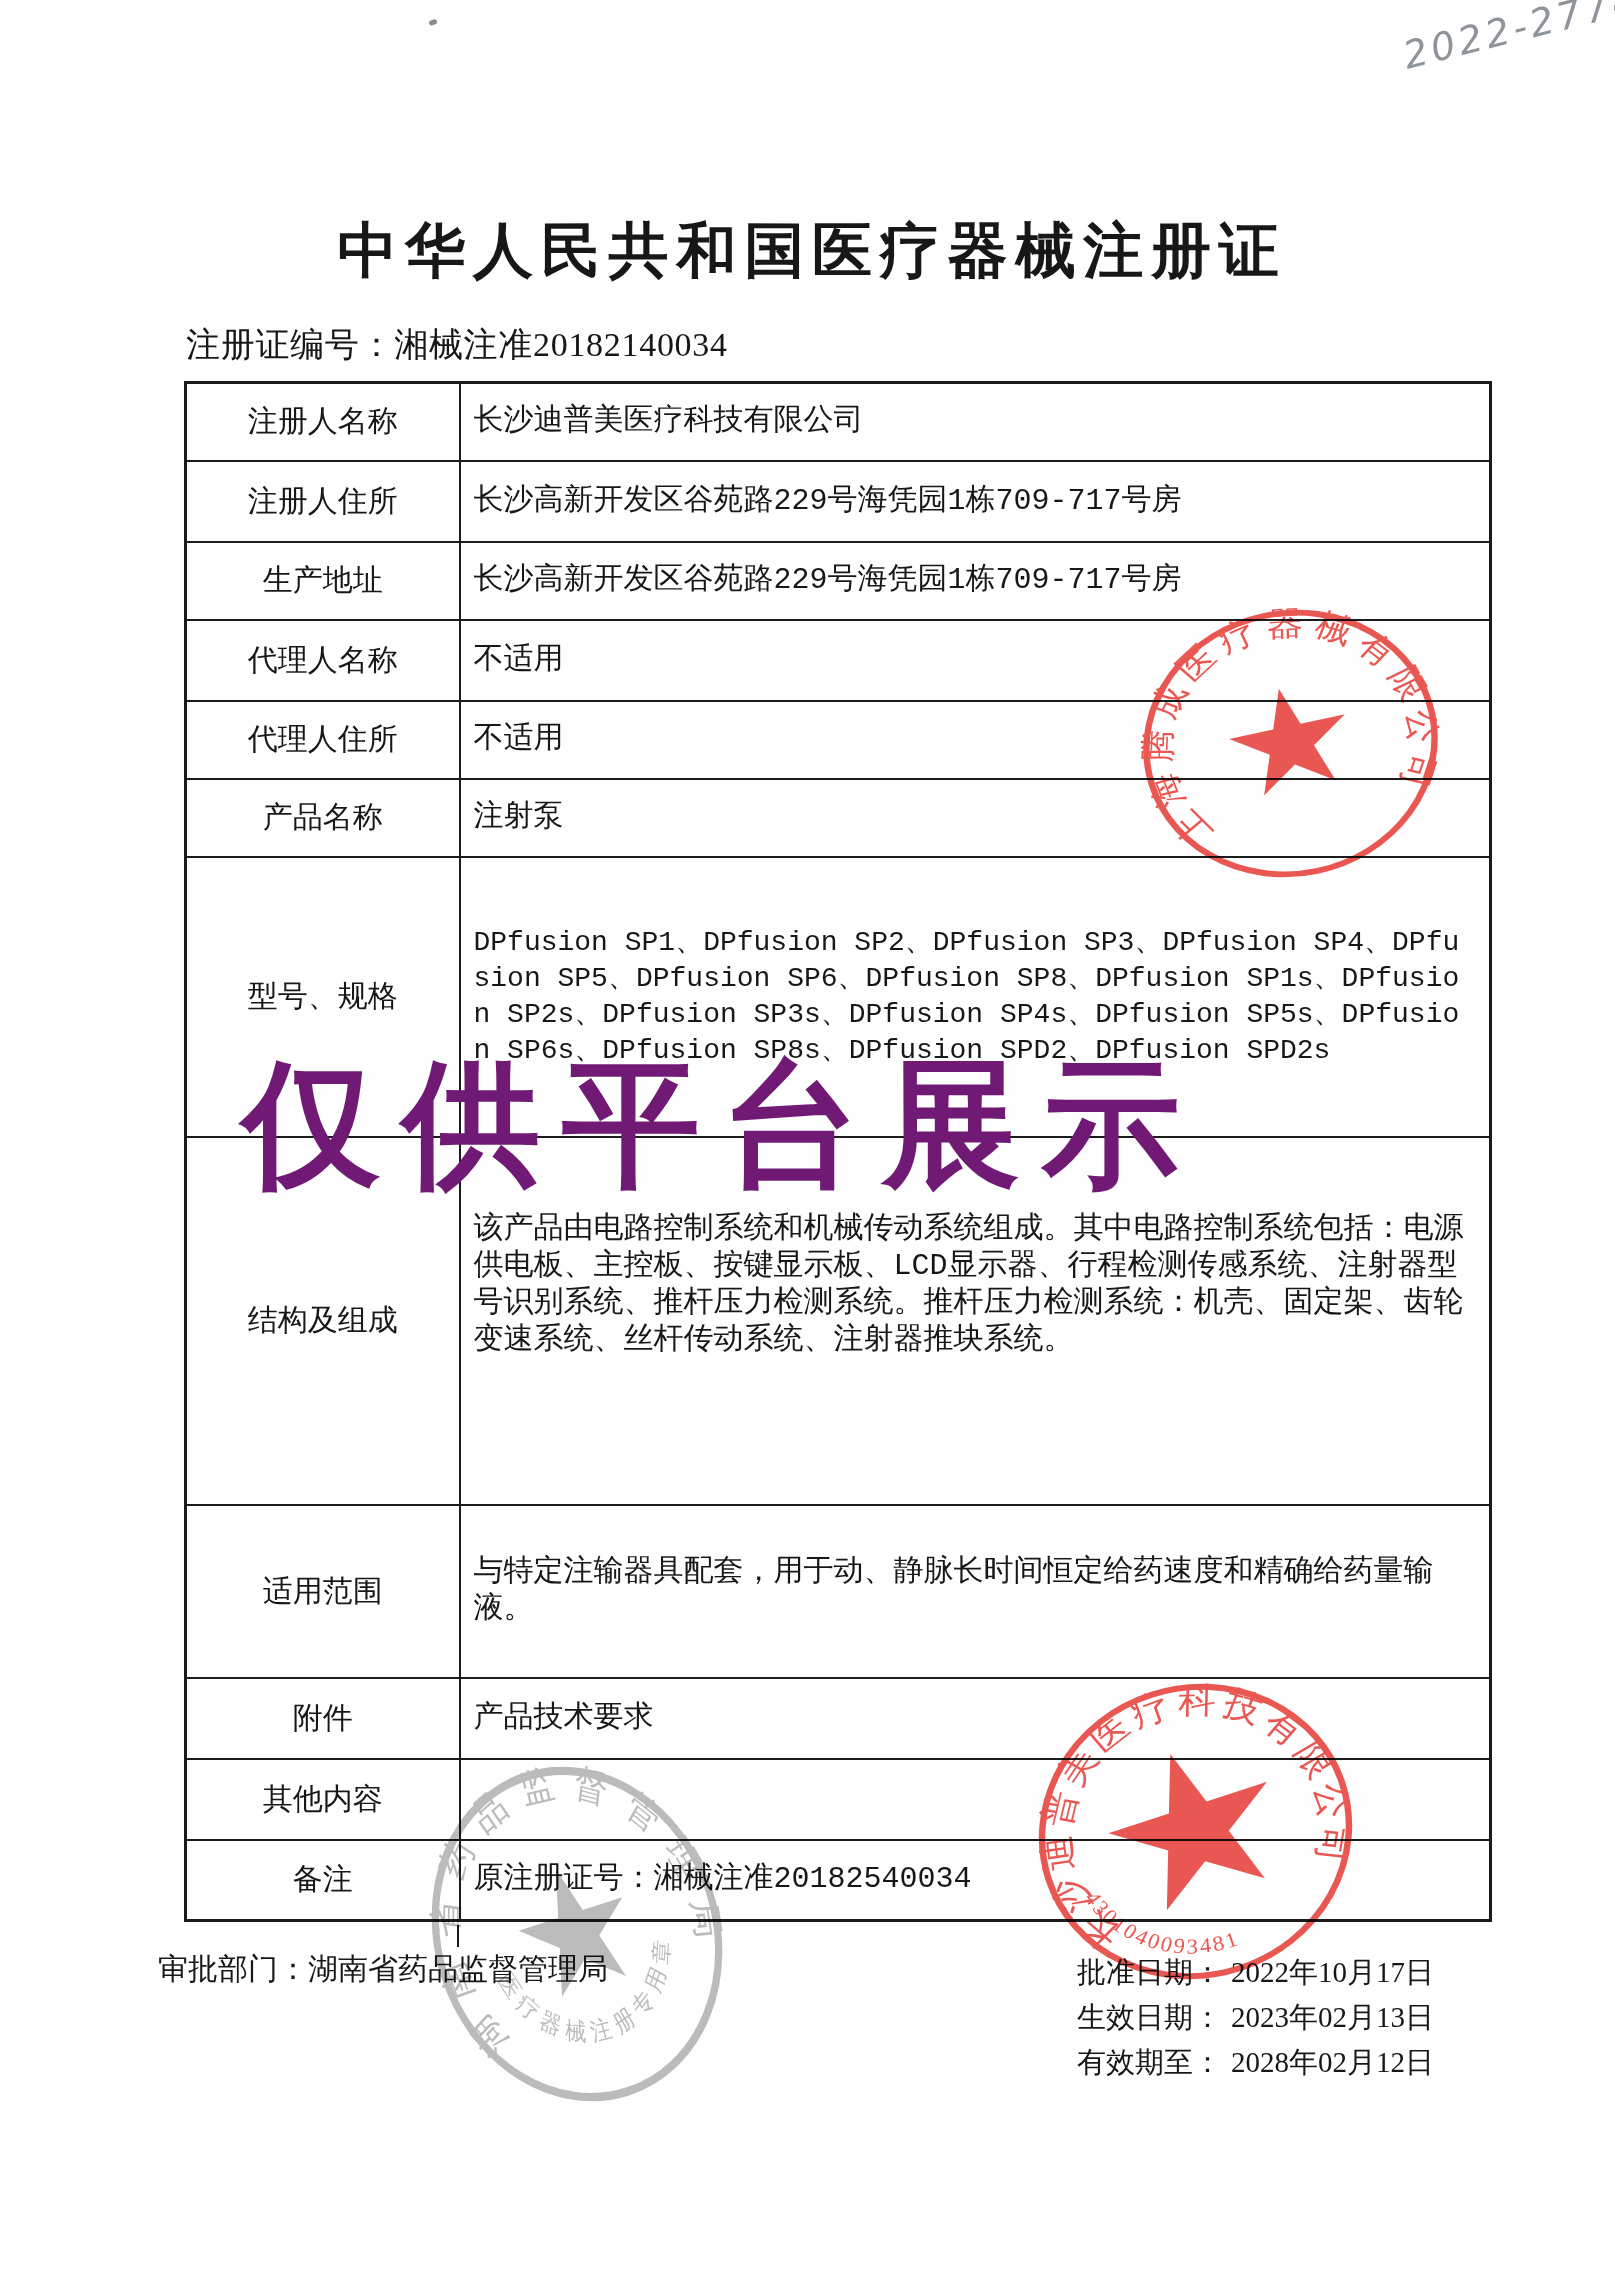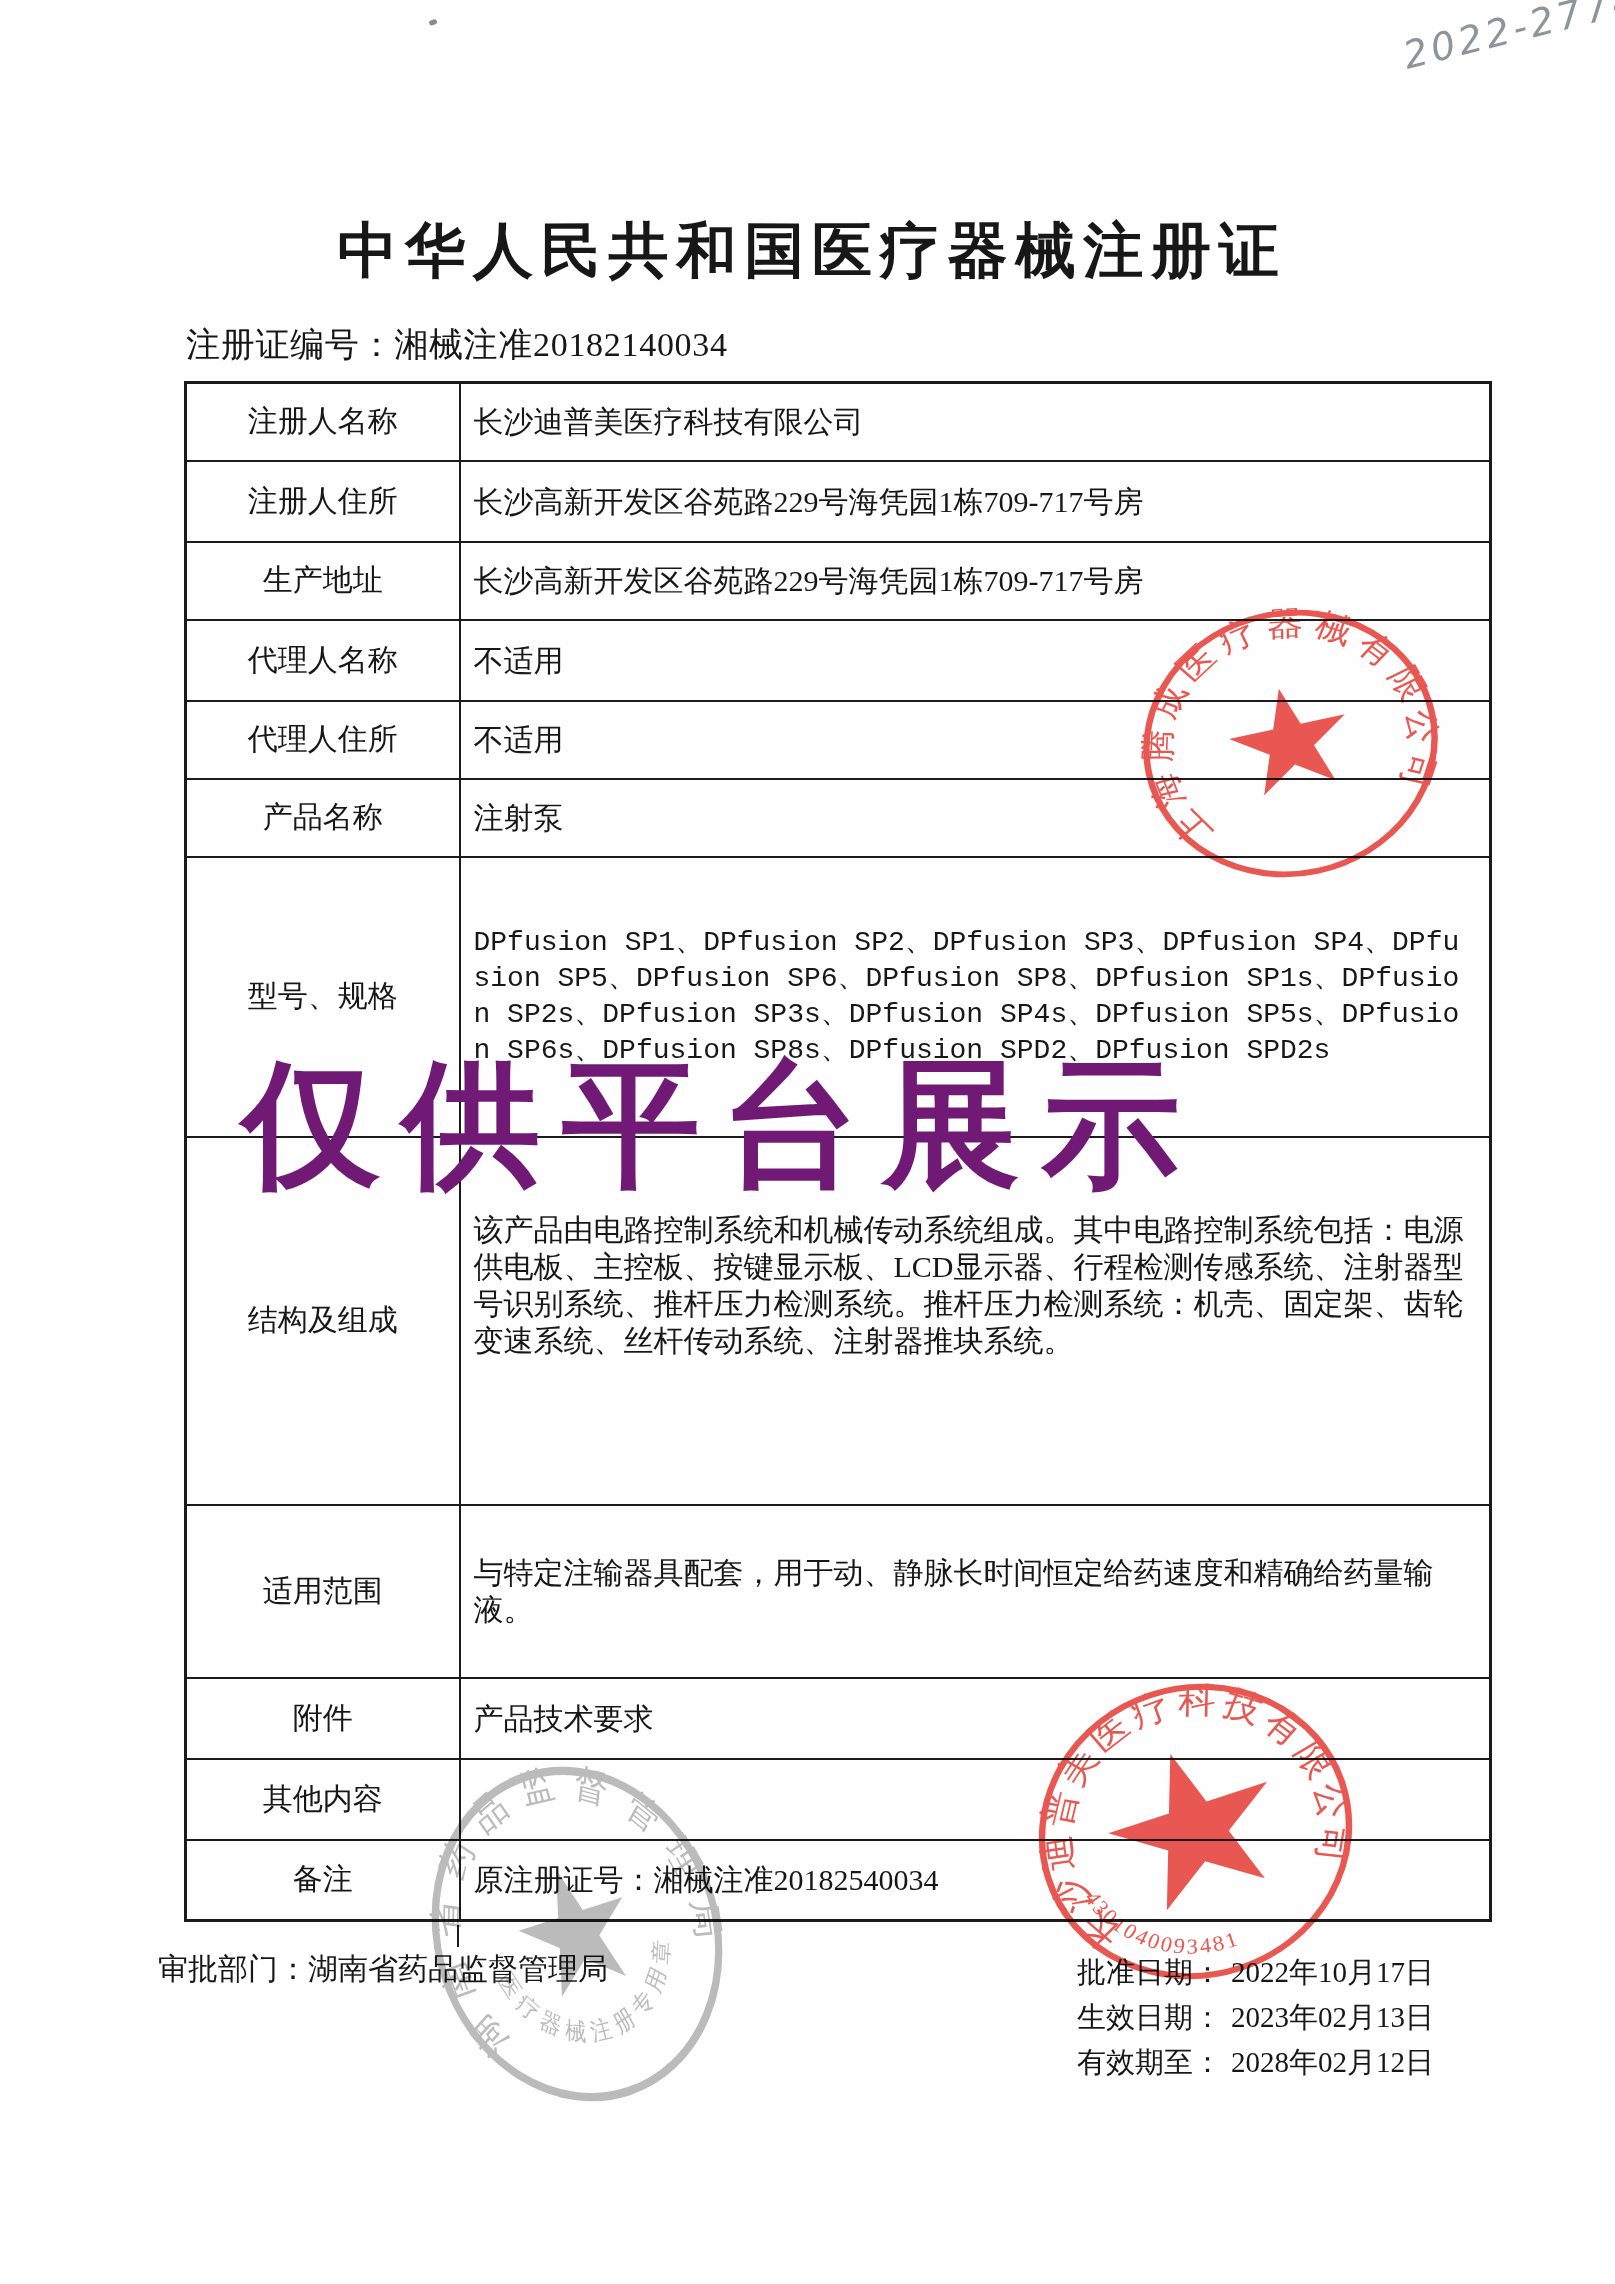--- a/index.html
+++ b/index.html
@@ -43,20 +43,21 @@
 
   table.cert-table {
     position:absolute; left:184px; top:381px;
     width:1308px;
     border-collapse:collapse; table-layout:fixed;
     border:3.3px solid #1b1b1b;
   }
   table.cert-table td {
     border:2px solid #1b1b1b;
     overflow:hidden;
+    font-family:Liberation Mono, monospace;
   }
   td.lbl {
     text-align:center; vertical-align:middle;
     font-size:30px; padding:0 3.9px;
   }
   td.val {
     font-size:30px; line-height:37px;
     padding:3.9px 14.3px 3.9px 13px;
     vertical-align:middle;
   }

